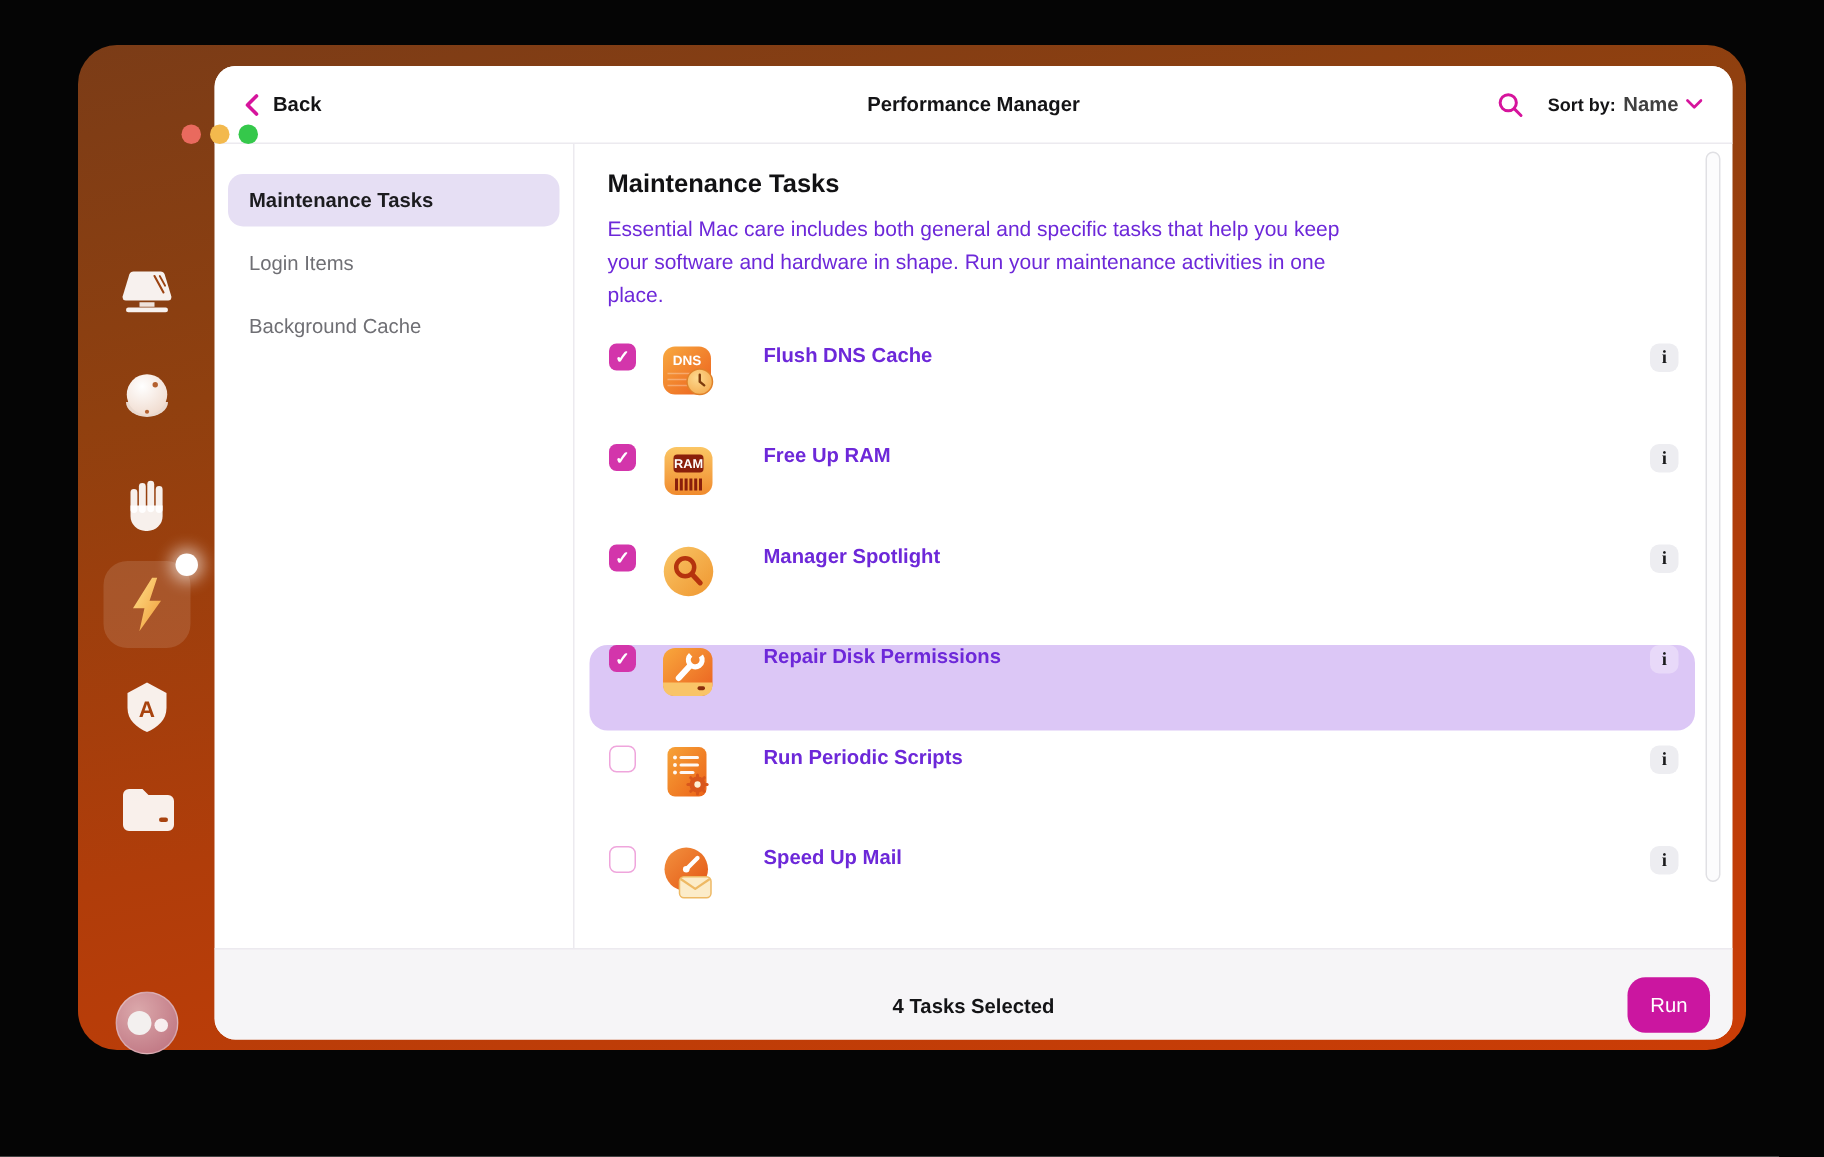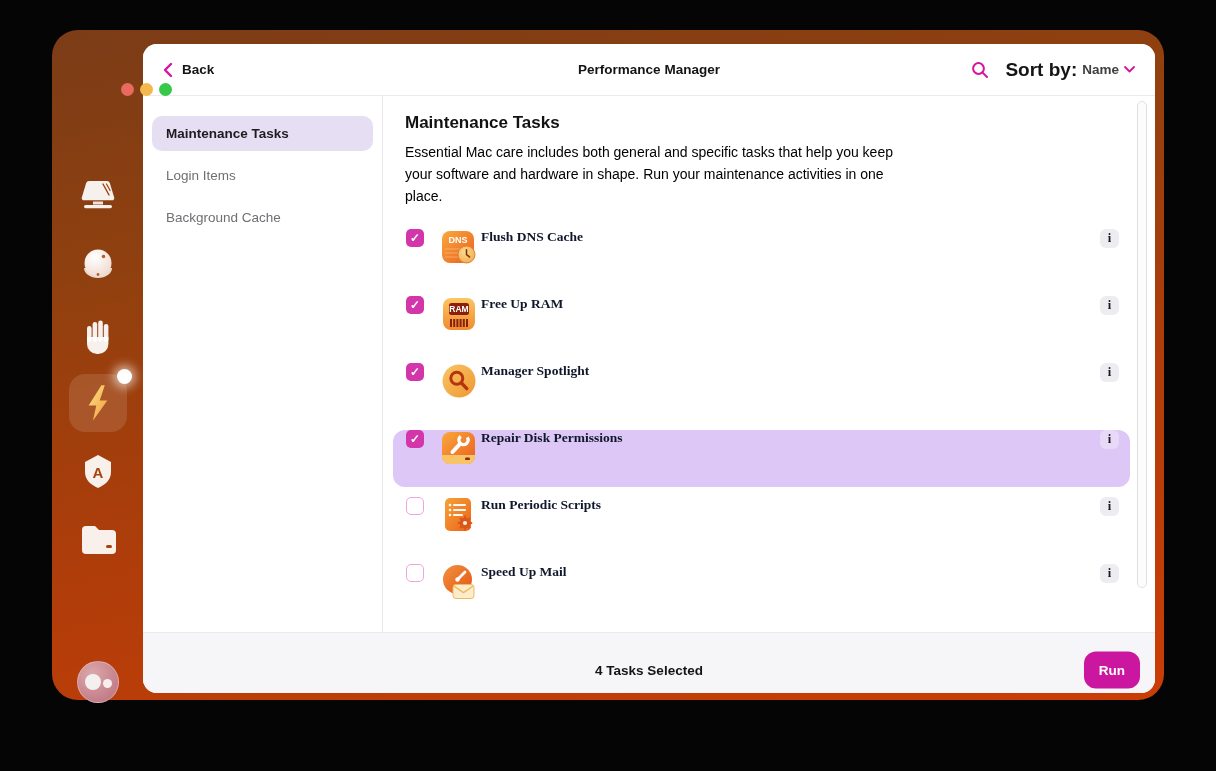--- a/index.html
+++ b/index.html
@@ -37,67 +37,67 @@
           background:#fff; border-radius:14px; overflow:hidden; }
 
   .card-header { height:52px; display:flex; align-items:center; padding:0 20px;
                  border-bottom:1px solid #eceaef; position:relative; background:#fff; }
   .back-group { display:flex; align-items:center; gap:9px; z-index:2; cursor:default; }
   .back-label { font-size:13.5px; font-weight:700; color:#141416; }
   .card-title { position:absolute; left:0; right:0; text-align:center; font-size:13.5px;
                 font-weight:700; color:#141416; }
   .header-right { margin-left:auto; display:flex; align-items:center; gap:16px; z-index:2; }
   .sort-group { display:flex; align-items:center; gap:5px; }
-  .sort-label { font-size:19px; font-weight:700; color:#141416; }
+  .sort-label { font-size:12px; font-weight:700; color:#141416; }
   .sort-value { font-size:13.5px; font-weight:600; color:#404040; }
 
   .card-body { display:flex; height:536px; }
 
   
   .nav { width:240px; border-right:1px solid #eceaef; padding-top:20px; }
   .nav-item { margin:0 9px 7px 9px; padding:10px 14px; border-radius:10px;
               font-size:13.5px; color:#6f6f74; }
   .nav-item.selected { background:#e6dff4; color:#1c1c1f; font-weight:700; }
 
   
   .main { flex:1; position:relative; padding:16px 0 0 22px; }
   .main-heading { font-size:17px; font-weight:700; color:#121214; line-height:21px; }
-  .main-desc { margin-top:8px; font-size:14px; line-height:22px; color:#000000; max-width:508px; }
+  .main-desc { margin-top:8px; font-size:14px; line-height:22px; color:#6d28d9; max-width:508px; }
 
   .tasks { margin-top:22px; margin-left:-12px; width:737px; }
   .task-row { height:57px; border-radius:12px; display:flex; align-items:flex-start;
               padding:0 11px 0 13px; margin-bottom:10px; }
   .task-row.highlighted { background:#dcc7f6; }
   .checkbox { width:18px; height:18px; border-radius:5px; flex:none; display:flex;
               align-items:center; justify-content:center; }
   .checkbox.checked { background:#d335ab; }
   .checkbox.checked::after { content:"✓"; color:#fff; font-size:12px; font-weight:700; line-height:1; }
   .checkbox.unchecked { background:#fff; border:1.5px solid #efa5dc; }
   .task-icon { width:36px; height:36px; margin-left:17px; flex:none; position:relative; }
-  .task-label { margin-left:4px; font-size:13.5px; font-weight:700; color:#0f172a;font-family:Liberation Serif, serif; }
+  .task-label { margin-left:32px; font-size:13.5px; font-weight:700; color:#6d28d9; }
   .info-chip { margin-left:auto; width:19px; height:19px; border-radius:6px; background:#ededf1;
                color:#1b1b1d; font-family:"Liberation Serif", serif; font-weight:700;
                font-size:12.5px; display:flex; align-items:center; justify-content:center; }
   .task-row.highlighted .info-chip { background:#e8d9f9; }
 
   .partial-row { height:17px; overflow:hidden; padding-left:48px; margin-top:6px; }
   .partial-icon { display:block; width:34px; height:34px; border-radius:50%; margin-top:10px;
                   background:radial-gradient(circle at 40% 30%, #39a97e, #1f7a58); }
 
   .scrollbar { position:absolute; right:8px; top:5px; width:10px; height:487px;
                border:1px solid #e0e0e4; border-radius:6px; background:rgba(250,250,251,.6); }
 
   
   .card-footer { height:75px; background:#f6f5f7; border-top:1px solid #eceaef; position:relative;
                  display:flex; align-items:center; justify-content:center; }
   .footer-status { font-size:13.5px; font-weight:700; color:#141416; }
   .run-button { position:absolute; right:15px; top:50%; transform:translateY(-50%);
                 background:#cb16a0; color:#fff; border:none; border-radius:12px;
                 font-family:"Liberation Sans", sans-serif;
-                font-size:13.5px; font-weight:700; padding:11px 15px; }
+                font-size:13.5px; font-weight:400; padding:11px 15px; }
 
   svg { display:block; }
 </style>
 </head>
 <body>
 
 <svg width="0" height="0" style="position:absolute" aria-hidden="true">
   <defs>
     <linearGradient id="gDns" x1="0" y1="0" x2="1" y2="1">
       <stop offset="0" stop-color="#f8a93f"></stop>

